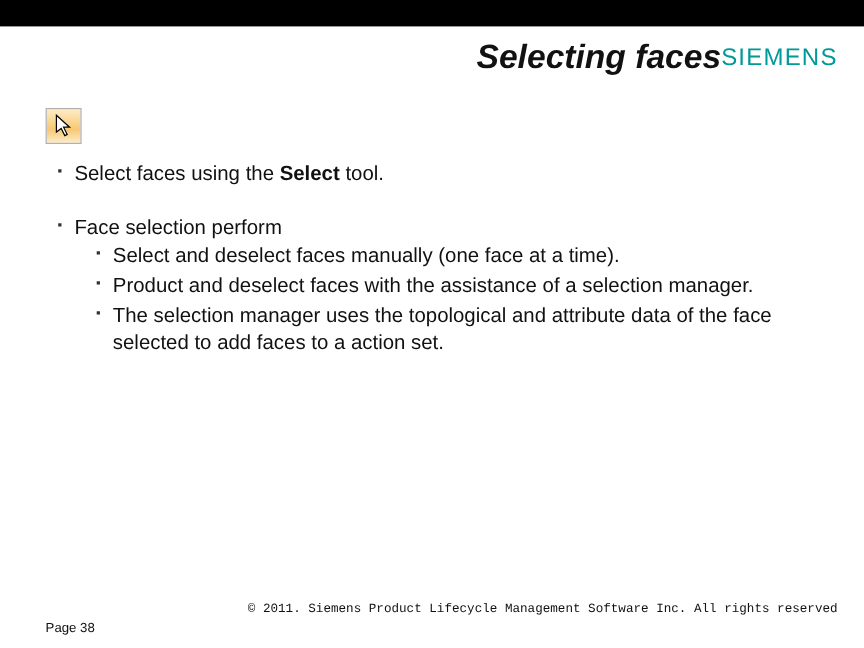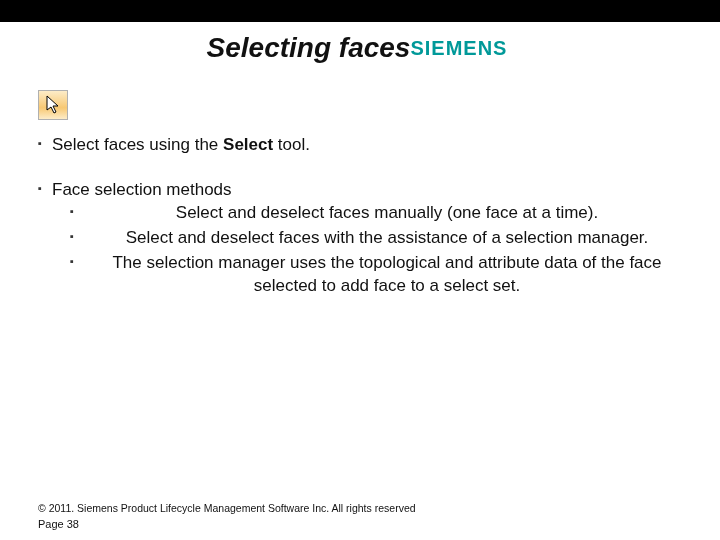--- a/index.html
+++ b/index.html
@@ -5,54 +5,54 @@
   * { margin: 0; padding: 0; box-sizing: border-box; }
   html, body { width: 720px; height: 540px; font-family: Arial, Helvetica, sans-serif; background: #fff; }
   .slide { width: 720px; height: 540px; position: relative; background: #fff; }
 
   .topbar { width: 100%; height: 22px; background: #000; }
 
   .logo {
     font-family: Arial, sans-serif;
     letter-spacing: 1px;
     color: #009999;
-    font-weight: bold;
+    font-weight: normal;
     font-size: 20px;
   }
 
   .header-row {
-    display: flex; align-items: center; justify-content: center;
+    display: flex; align-items: center; justify-content: flex-end;
     padding: 10px 22px 14px 16px;
   }
   .title {
     font-size: 28px; font-weight: bold; font-style: italic; color: #111;
   }
 
   .icon-box {
     width: 30px; height: 30px; margin-left: 38px; margin-top: 12px;
     border: 1px solid #b0b0b0; background: linear-gradient(#fdecc8,#f7c873 60%,#fdecc8);
     display: flex; align-items: center; justify-content: center;
   }
   .icon-box svg { display:block; }
 
-  .content { padding: 14px 30px 0 38px; }
+  .content { padding: 14px 30px 0 48px; }
   ul.b1 { list-style: none; }
   ul.b1 > li { position: relative; padding-left: 14px; font-size: 17px; line-height: 1.35; color: #111; margin-bottom: 2px; }
   ul.b1 > li::before { content: "\25AA"; position: absolute; left: 0; top: 2px; font-size: 11px; color: #333; }
   ul.b2 { list-style: none; margin-left: 18px; }
-  ul.b2 > li { position: relative; padding-left: 14px; font-size: 17px; line-height: 1.35; color: #111; margin-bottom: 2px; text-align: center; }
+  ul.b2 > li { position: relative; padding-left: 14px; font-size: 17px; line-height: 1.35; color: #111; margin-bottom: 2px; }
   ul.b2 > li::before { content: "\25AA"; position: absolute; left: 0; top: 2px; font-size: 11px; color: #333; }
   .gap { height: 20px; }
 
   .footer {
     position: absolute; bottom: 10px; left: 0; right: 0;
     padding: 0 22px 0 38px;
     font-size: 11px; color: #111;
   }
-  .copyright { font-size: 10.5px; margin-bottom: 4px; color: #111;}
+  .copyright { text-align: right; font-size: 10.5px; margin-bottom: 4px; color: #111; font-family: Liberation Mono, monospace;}
   .footer-row { display: flex; justify-content: space-between; align-items: flex-start; }
   .plm { font-size: 12px; }
 
   b { font-weight: bold; }
 </style>
 </head>
 <body>
 
 <div class="slide">
   <div class="topbar"></div>
@@ -72,25 +72,25 @@
     <ul class="b1">
       <li>
         <span>Select faces using the </span><b>Select</b><span> tool.</span>
       </li>
     </ul>
 
     <div class="gap"></div>
 
     <ul class="b1">
       <li>
-        <span>Face selection methods</span>
+        <span>Face selection perform</span>
         <ul class="b2">
           <li>Select and deselect faces manually (one face at a time).</li>
-          <li>Select and deselect faces with the assistance of a selection manager.</li>
-          <li>The selection manager uses the topological and attribute data of the face selected to add face to a select set.</li>
+          <li>Product and deselect faces with the assistance of a selection manager.</li>
+          <li>The selection manager uses the topological and attribute data of the face selected to add faces to a action set.</li>
         </ul>
       </li>
     </ul>
   </div>
 
   <div class="footer">
     <div class="copyright">© 2011. Siemens Product Lifecycle Management Software Inc. All rights reserved</div>
     <div class="footer-row">
       <span>Page 38</span>
     </div>

